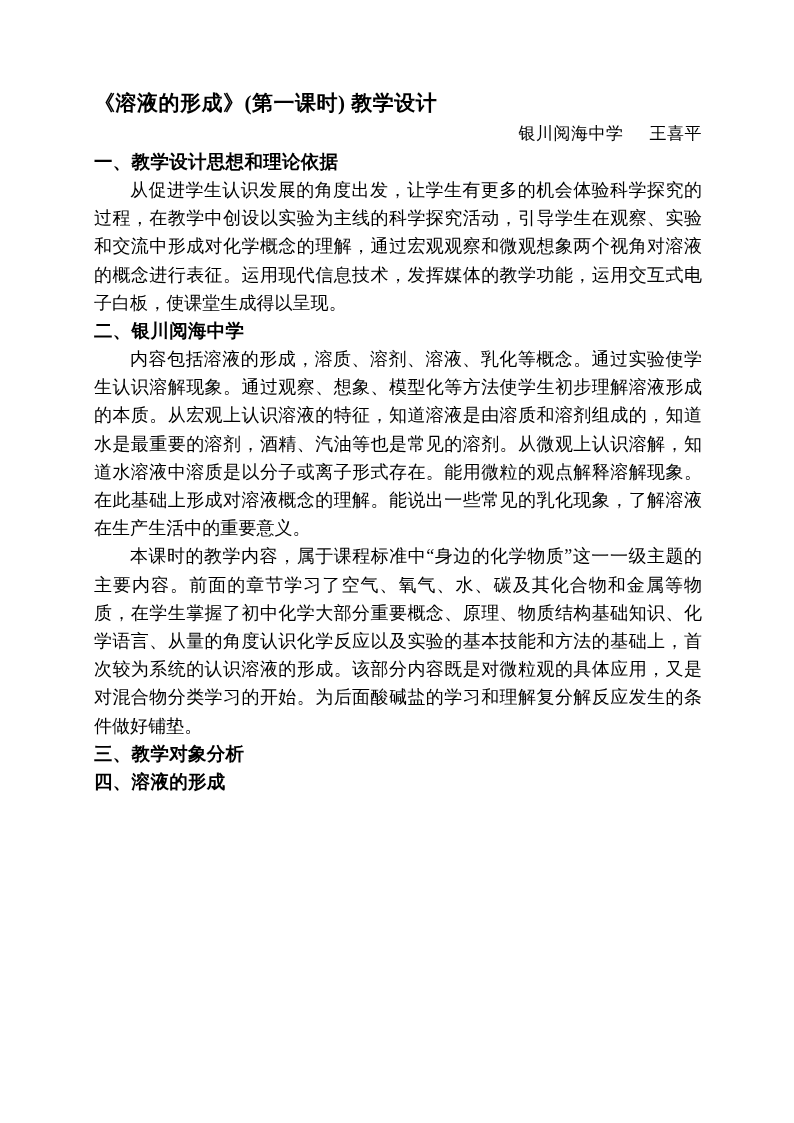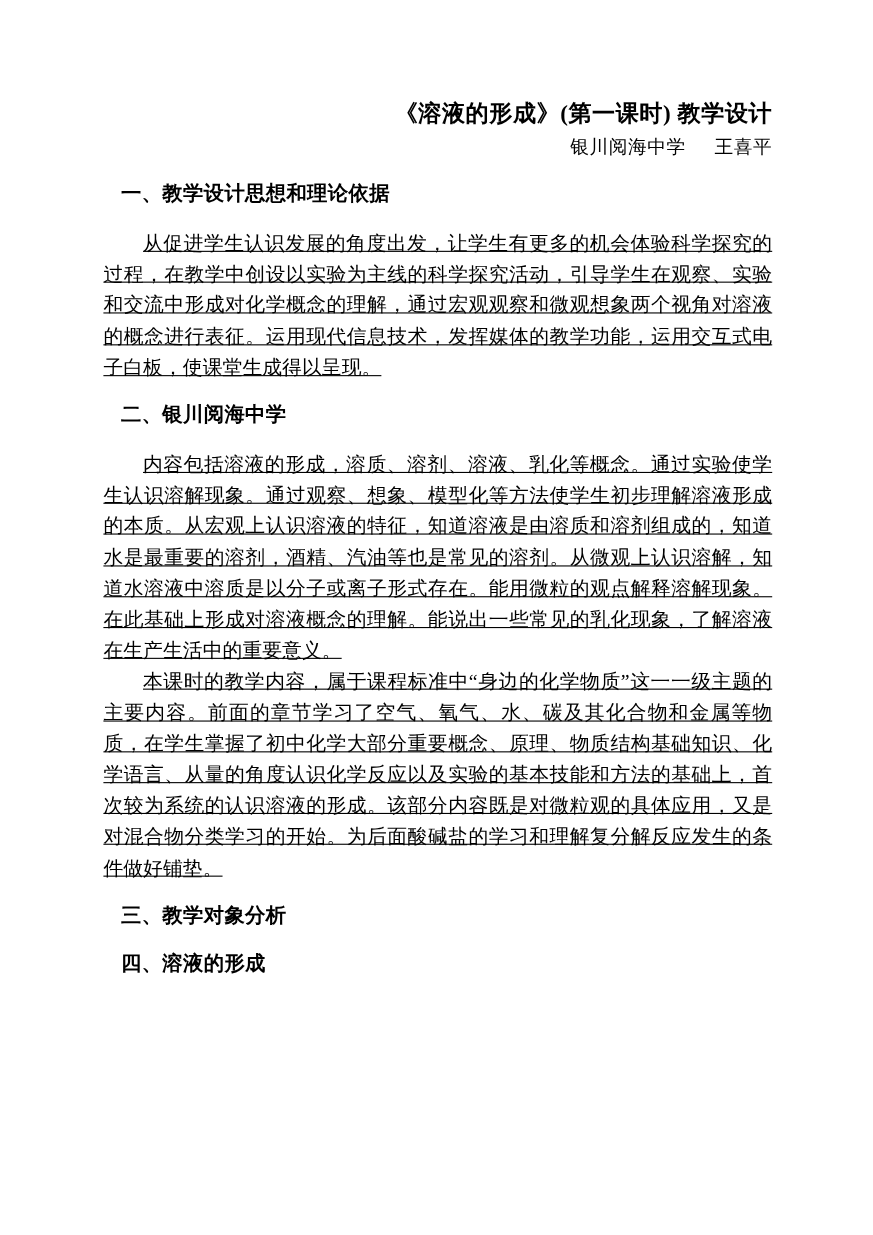--- a/index.html
+++ b/index.html
@@ -27,21 +27,21 @@
 
   .content {
     position: absolute;
     left: 94px;
     top: 88px;
     width: 608px;
   }
 
   
   .doc-title {
-    text-align: right;
+    text-align: left;
     font-weight: bold;
     font-size: 21px;
     line-height: 30px;
     letter-spacing: 0.5px;
     margin: 0 0 2px 0;
     font-family: "Liberation Serif", "DejaVu Serif", serif;
   }
 
   .doc-byline {
     text-align: right;
@@ -53,36 +53,35 @@
   .byline-gap {
     display: inline-block;
     width: 26px;
   }
 
   
   .section-heading {
     font-weight: bold;
     font-size: 18.5px;
     line-height: 28px;
-    margin: 16px;
+    margin: 0;
     letter-spacing: 0.3px;
     white-space: nowrap;
   }
 
   
   .para {
     font-size: 18px;
     line-height: 28.2px;
     margin: 0;
     text-align: justify;
     text-justify: inter-character;
     text-indent: 2em;
     letter-spacing: 0.05px;
     word-break: break-all;
-    text-decoration: underline;
   }
 </style>
 </head>
 <body>
 
 <div class="page">
   <div class="content">
 
     <h1 class="doc-title">《溶液的形成》(第一课时) 教学设计</h1>
 

